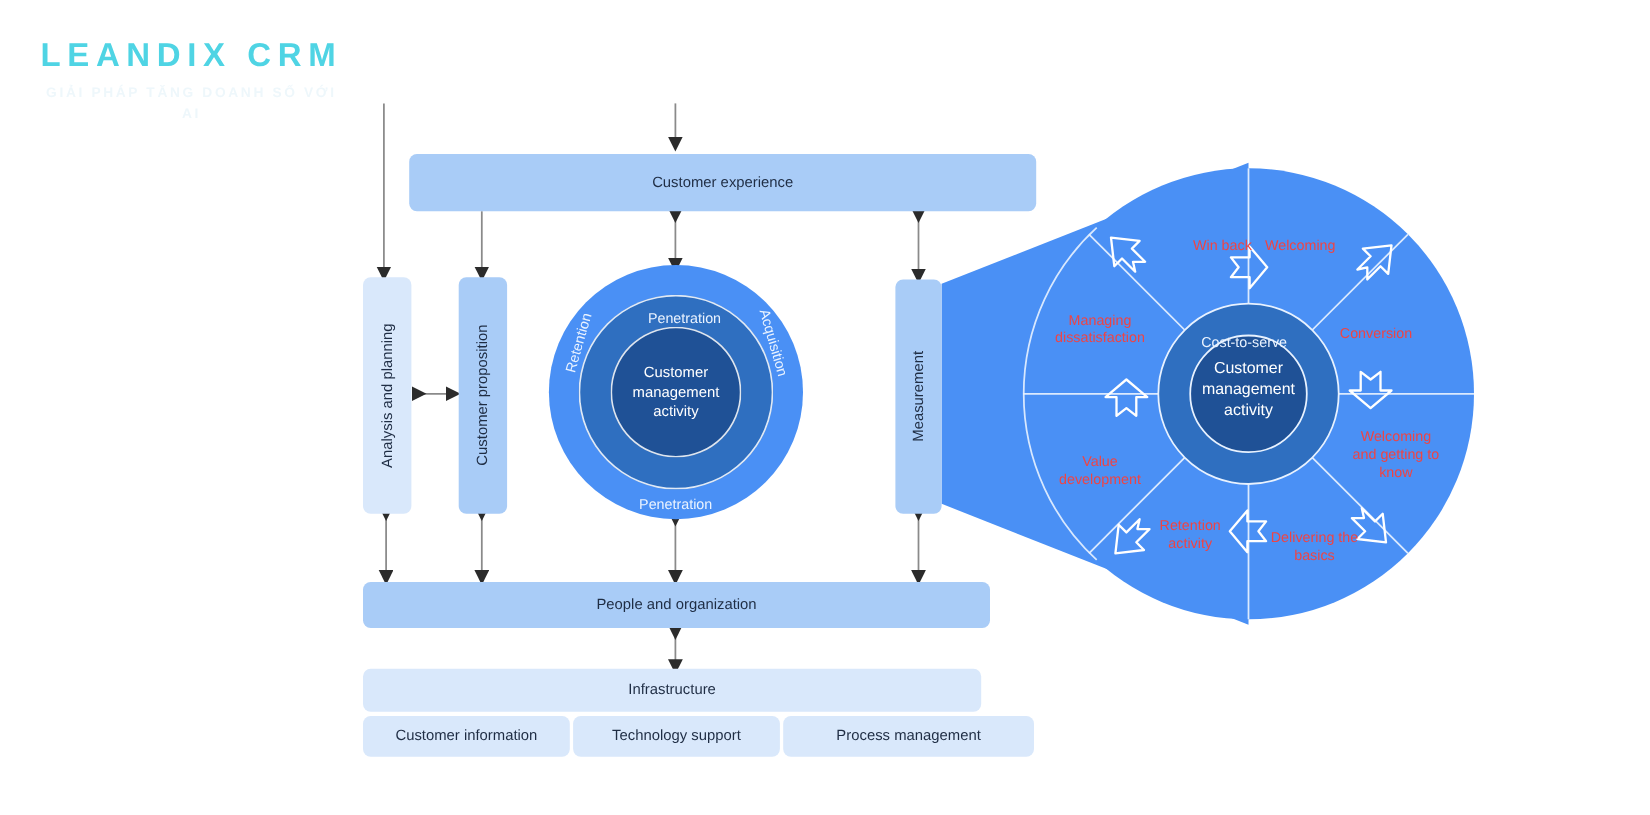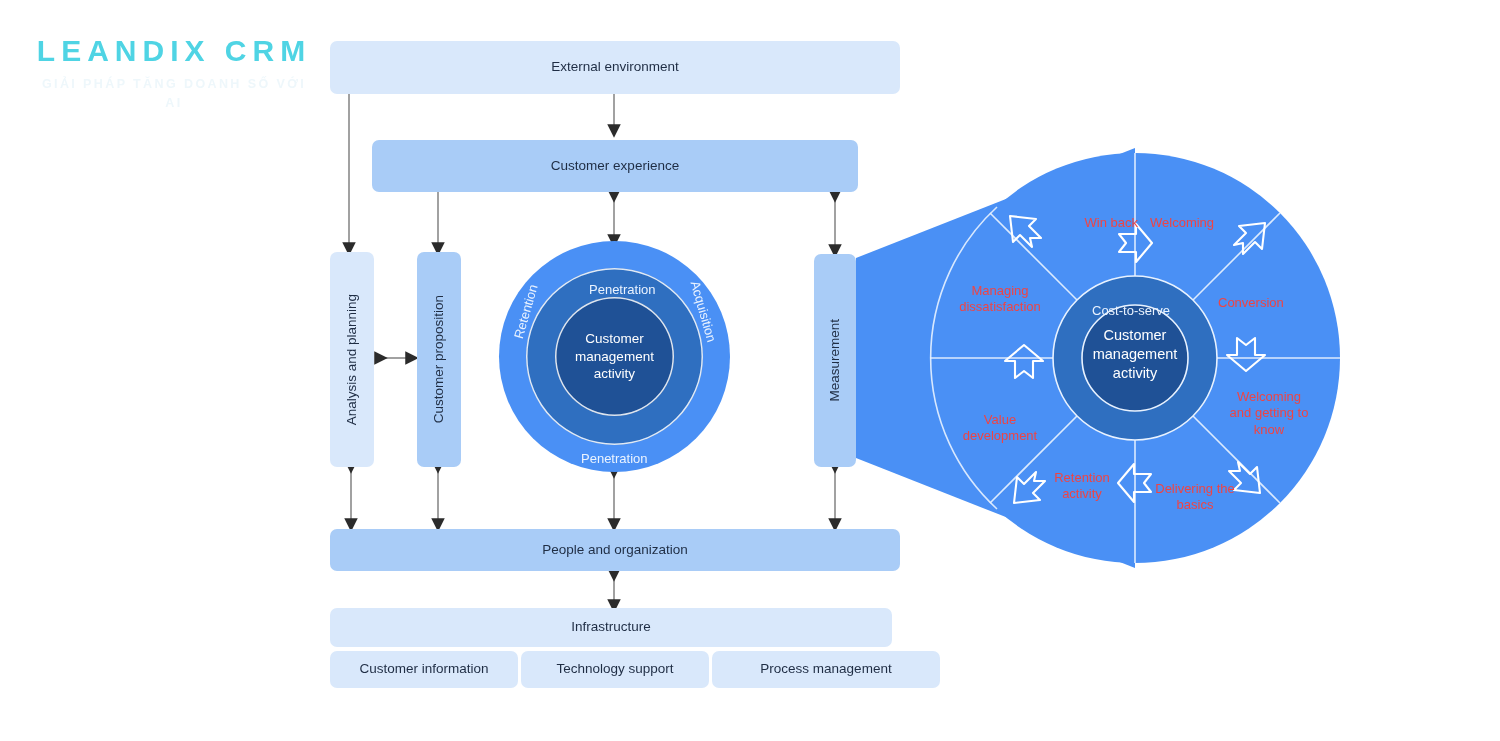--- a/index.html
+++ b/index.html
@@ -184,25 +184,22 @@
   <div class="arcword side-right" style="left:672px;top:304px;">Acquisition</div>
   <div class="arcword" style="left:589px;top:282px;">Penetration</div>
   <div class="arcword" style="left:581px;top:451px;">Penetration</div>
 
   <svg class="wires" viewBox="0 0 1500 741">
     <g stroke="#ffffff" stroke-width="1.8" fill="none">
       <line x1="744" y1="356" x2="806" y2="356" marker-start="url(#ahw)" marker-end="url(#ahw)"></line>
     </g>
   </svg>
 
-  <div class="box light" style="left:330px;top:41px;width:570px;height:53px;">
-    <span>External environment</span>
-  </div>
-
-  <div class="box mid" style="left:372px;top:140px;width:486px;height:52px;text-align:center;">
+
+  <div class="box mid" style="left:372px;top:140px;width:570px;height:52px;text-align:center;">
     <span>Customer experience</span>
   </div>
 
   <div class="box light vert" style="left:330px;top:252px;width:44px;height:215px;">
     <span>Analysis and planning</span>
   </div>
 
   <div class="box mid vert" style="left:417px;top:252px;width:44px;height:215px;">
     <span>Customer proposition</span>
   </div>

